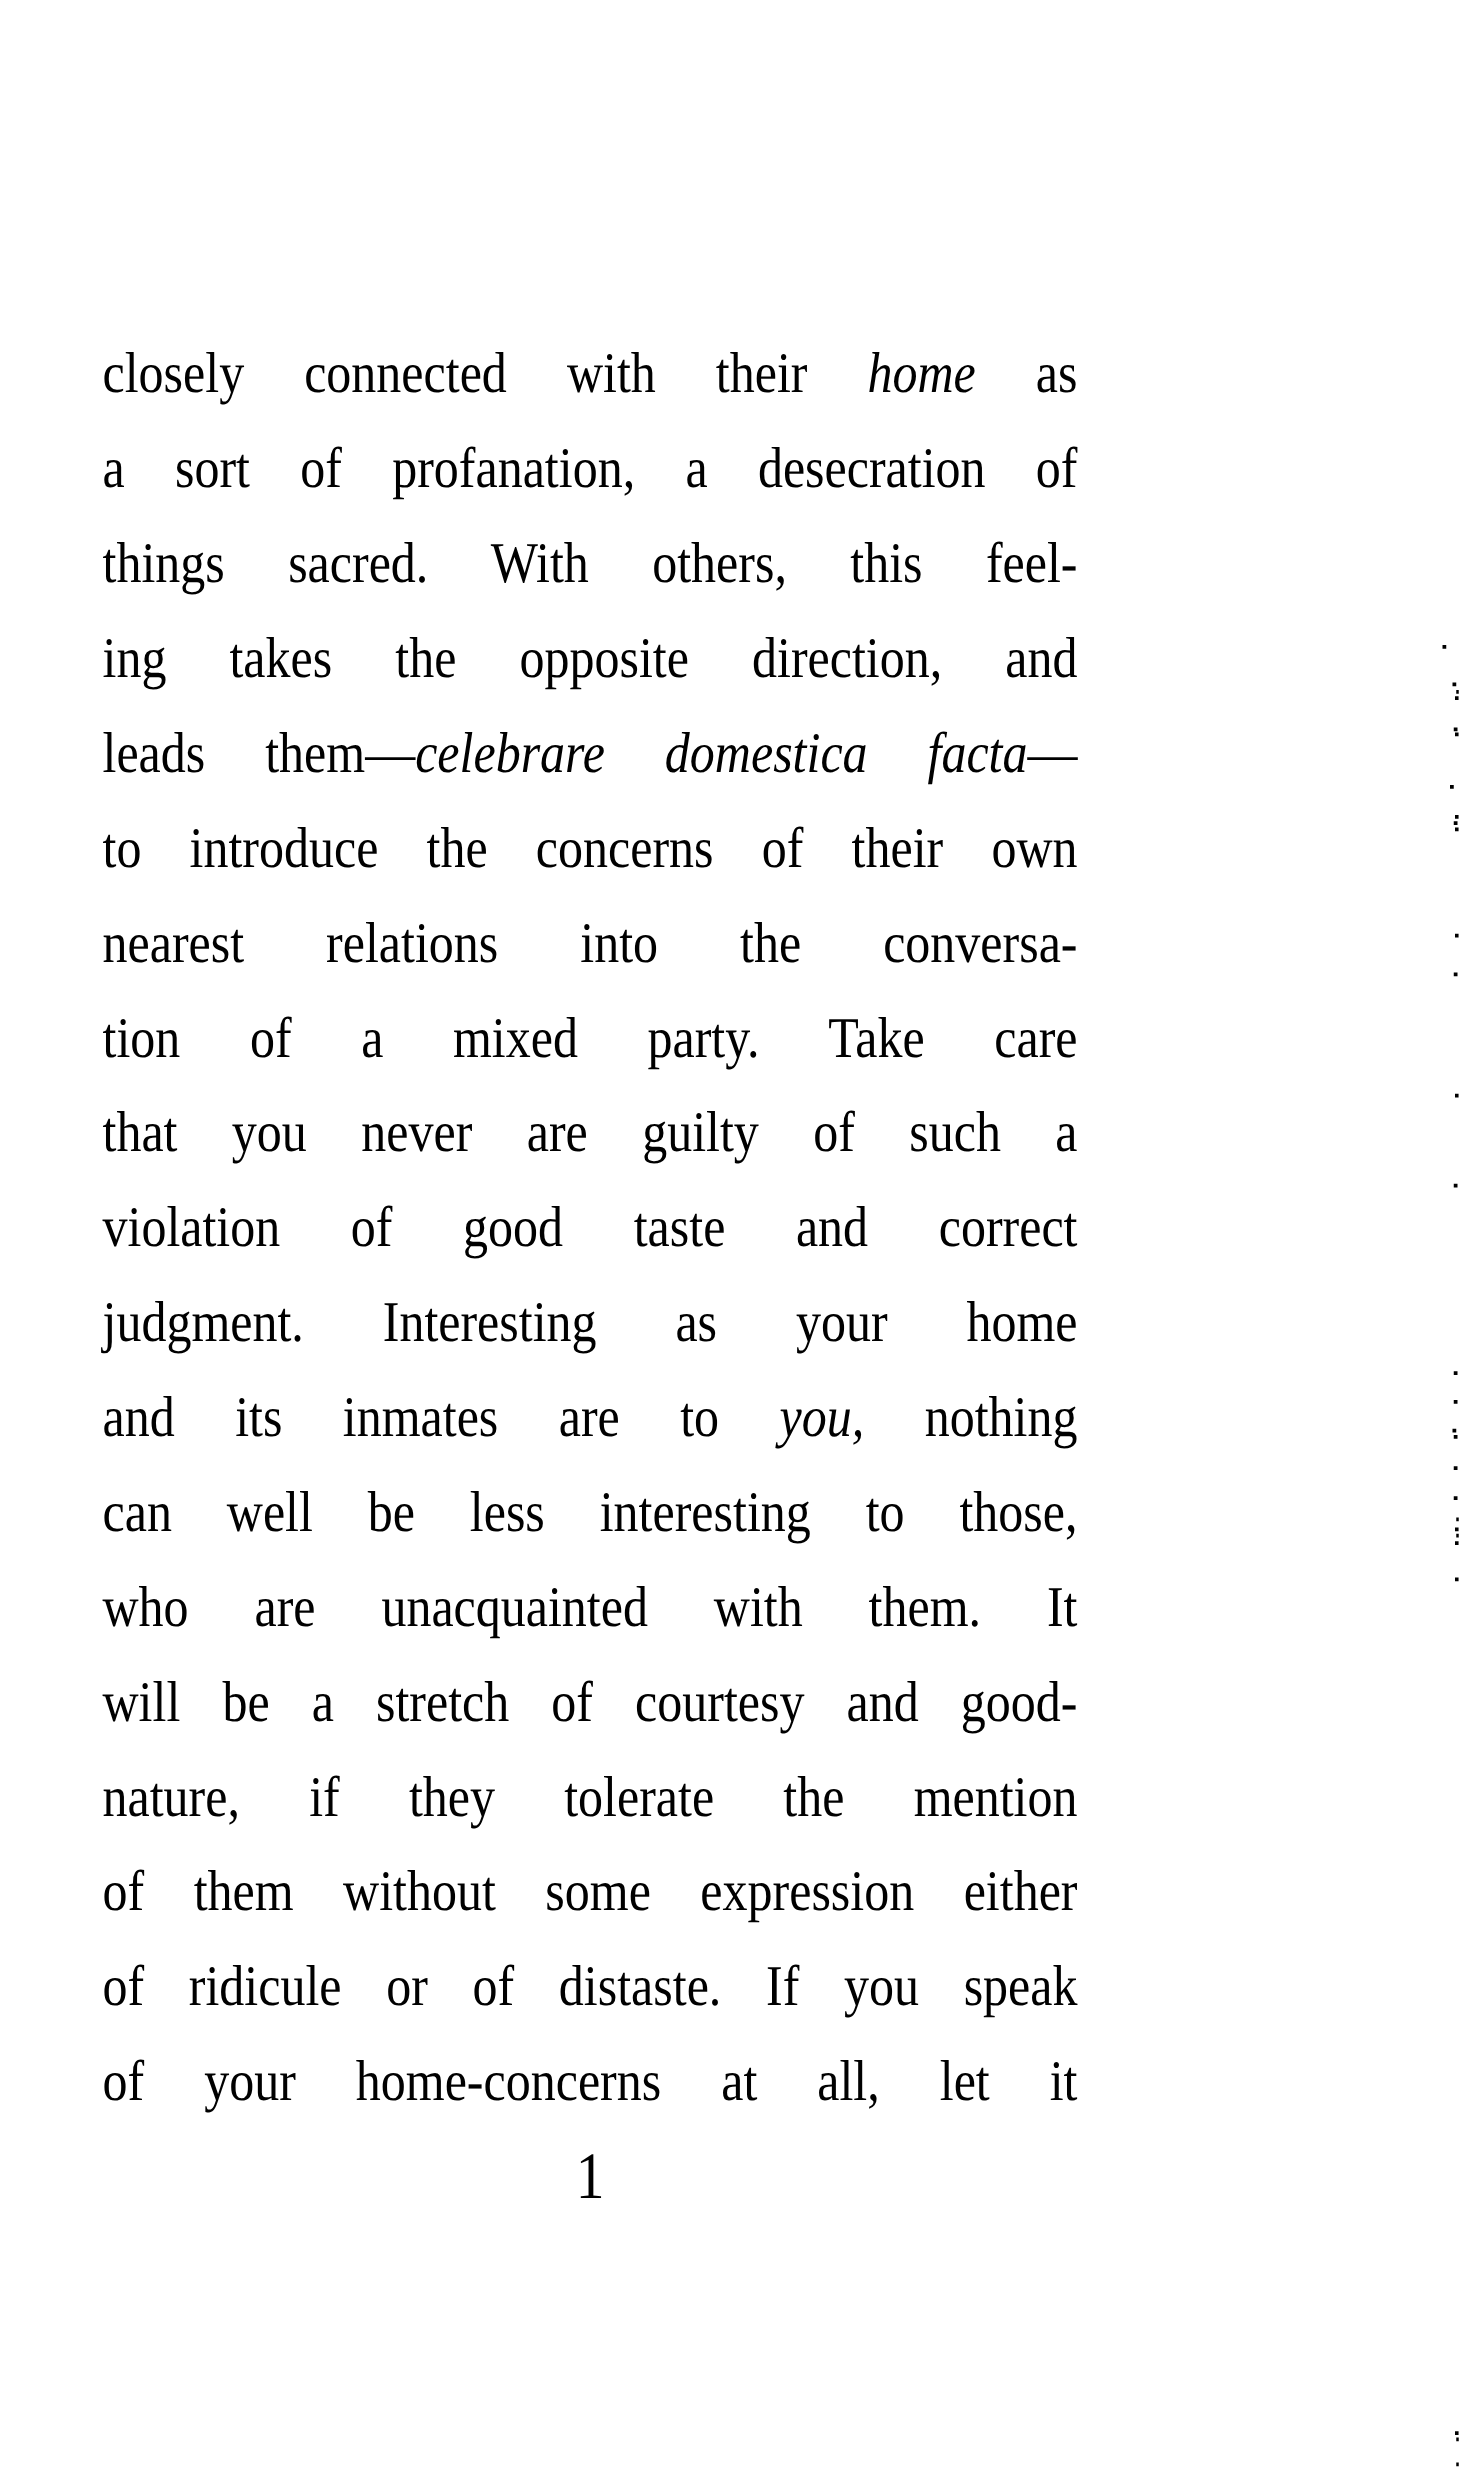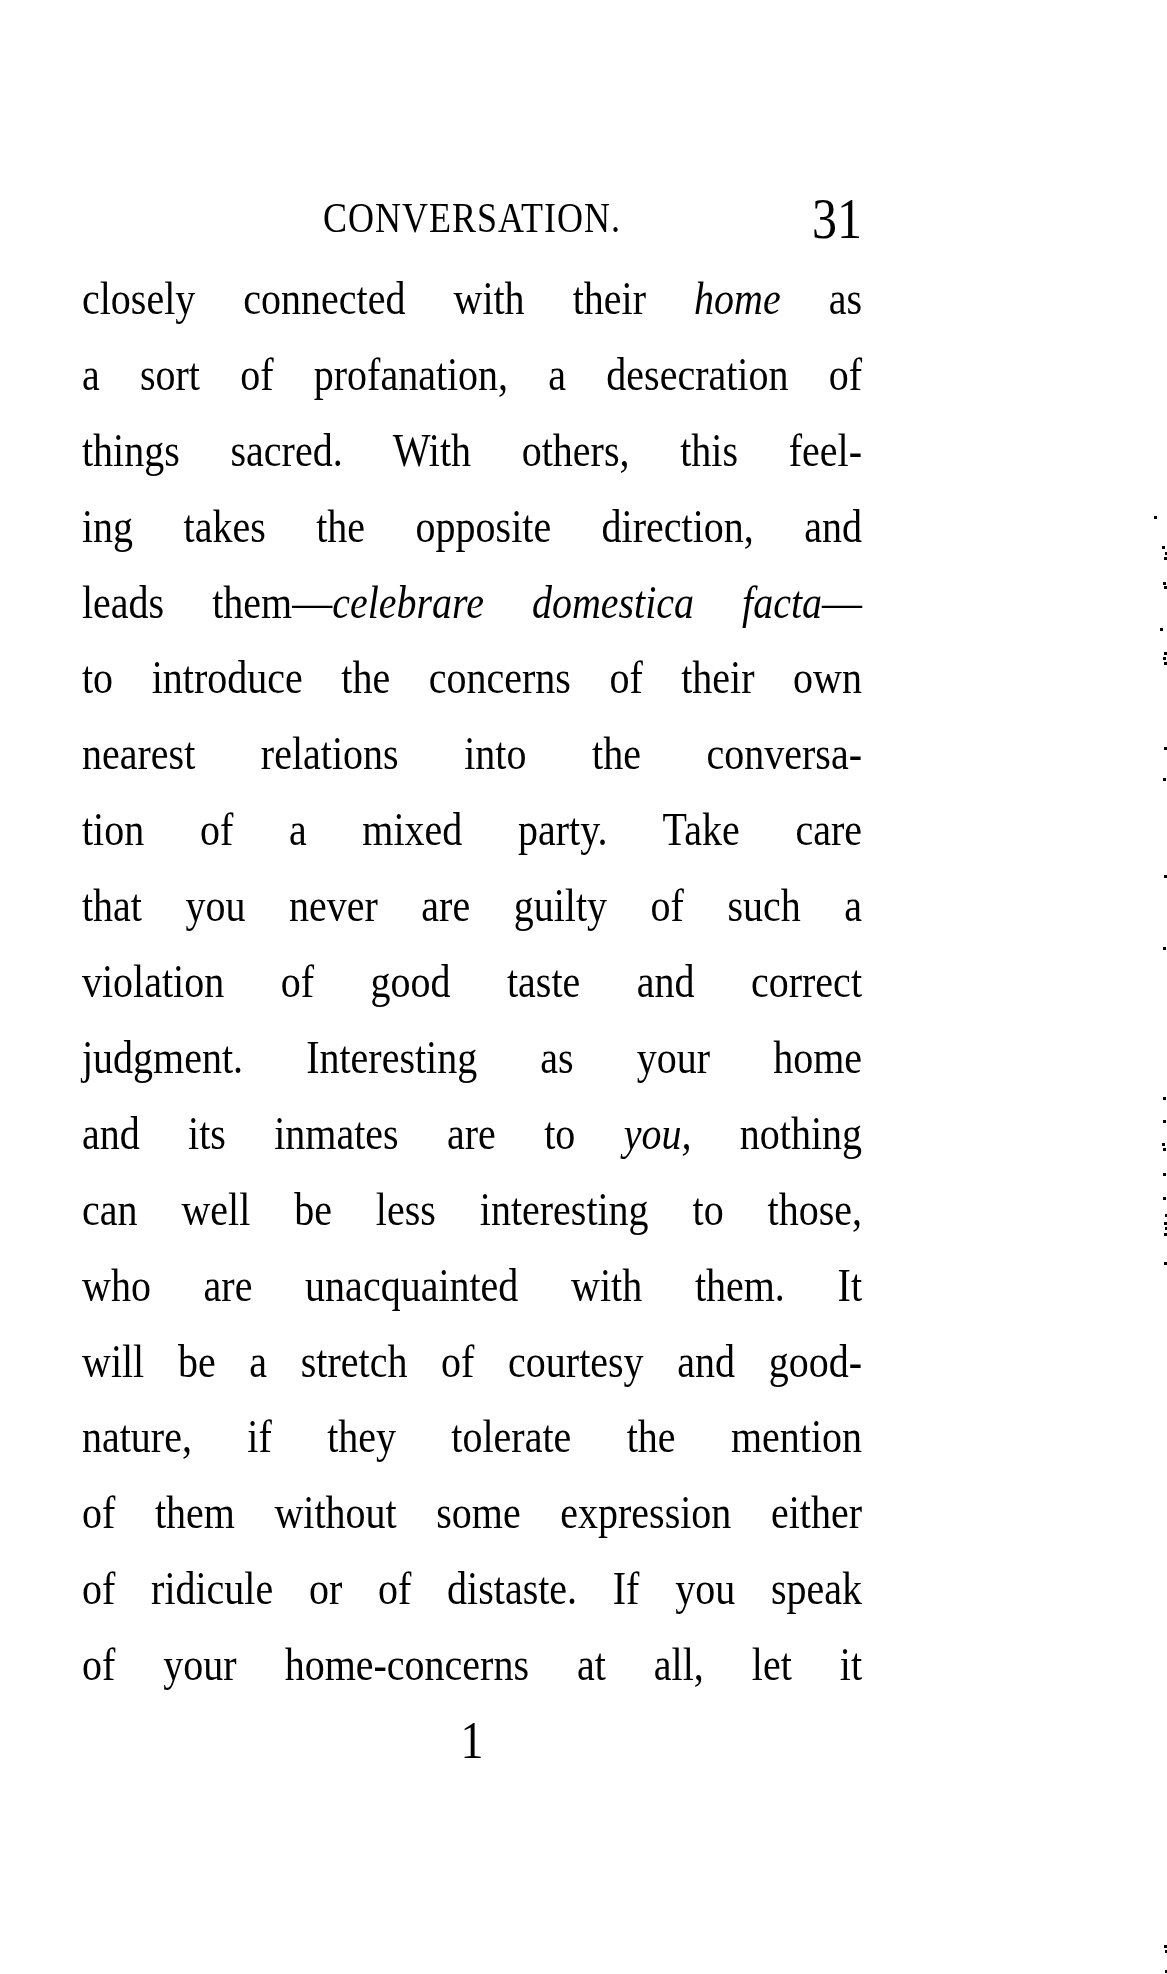--- a/index.html
+++ b/index.html
@@ -77,24 +77,20 @@
     width: 3px;
     height: 3px;
     background: #000;
   }
 </style>
 </head>
 <body>
 
 <div class="page">
 
-  <div class="header">
-    <span class="running-title">CONVERSATION.</span>
-    <span class="page-number">31</span>
-  </div>
 
   <div class="body-text" id="body-lines">
       <div class="line"><span class="seg">closely connected with their </span><span class="seg it">home</span><span class="seg"> as</span></div>
       <div class="line"><span class="seg">a sort of profanation, a desecration of</span></div>
       <div class="line"><span class="seg">things sacred. With others, this feel-</span></div>
       <div class="line"><span class="seg">ing takes the opposite direction, and</span></div>
       <div class="line"><span class="seg">leads them—</span><span class="seg it">celebrare domestica facta</span><span class="seg">—</span></div>
       <div class="line"><span class="seg">to introduce the concerns of their own</span></div>
       <div class="line"><span class="seg">nearest relations into the conversa-</span></div>
       <div class="line"><span class="seg">tion of a mixed party. Take care</span></div>

